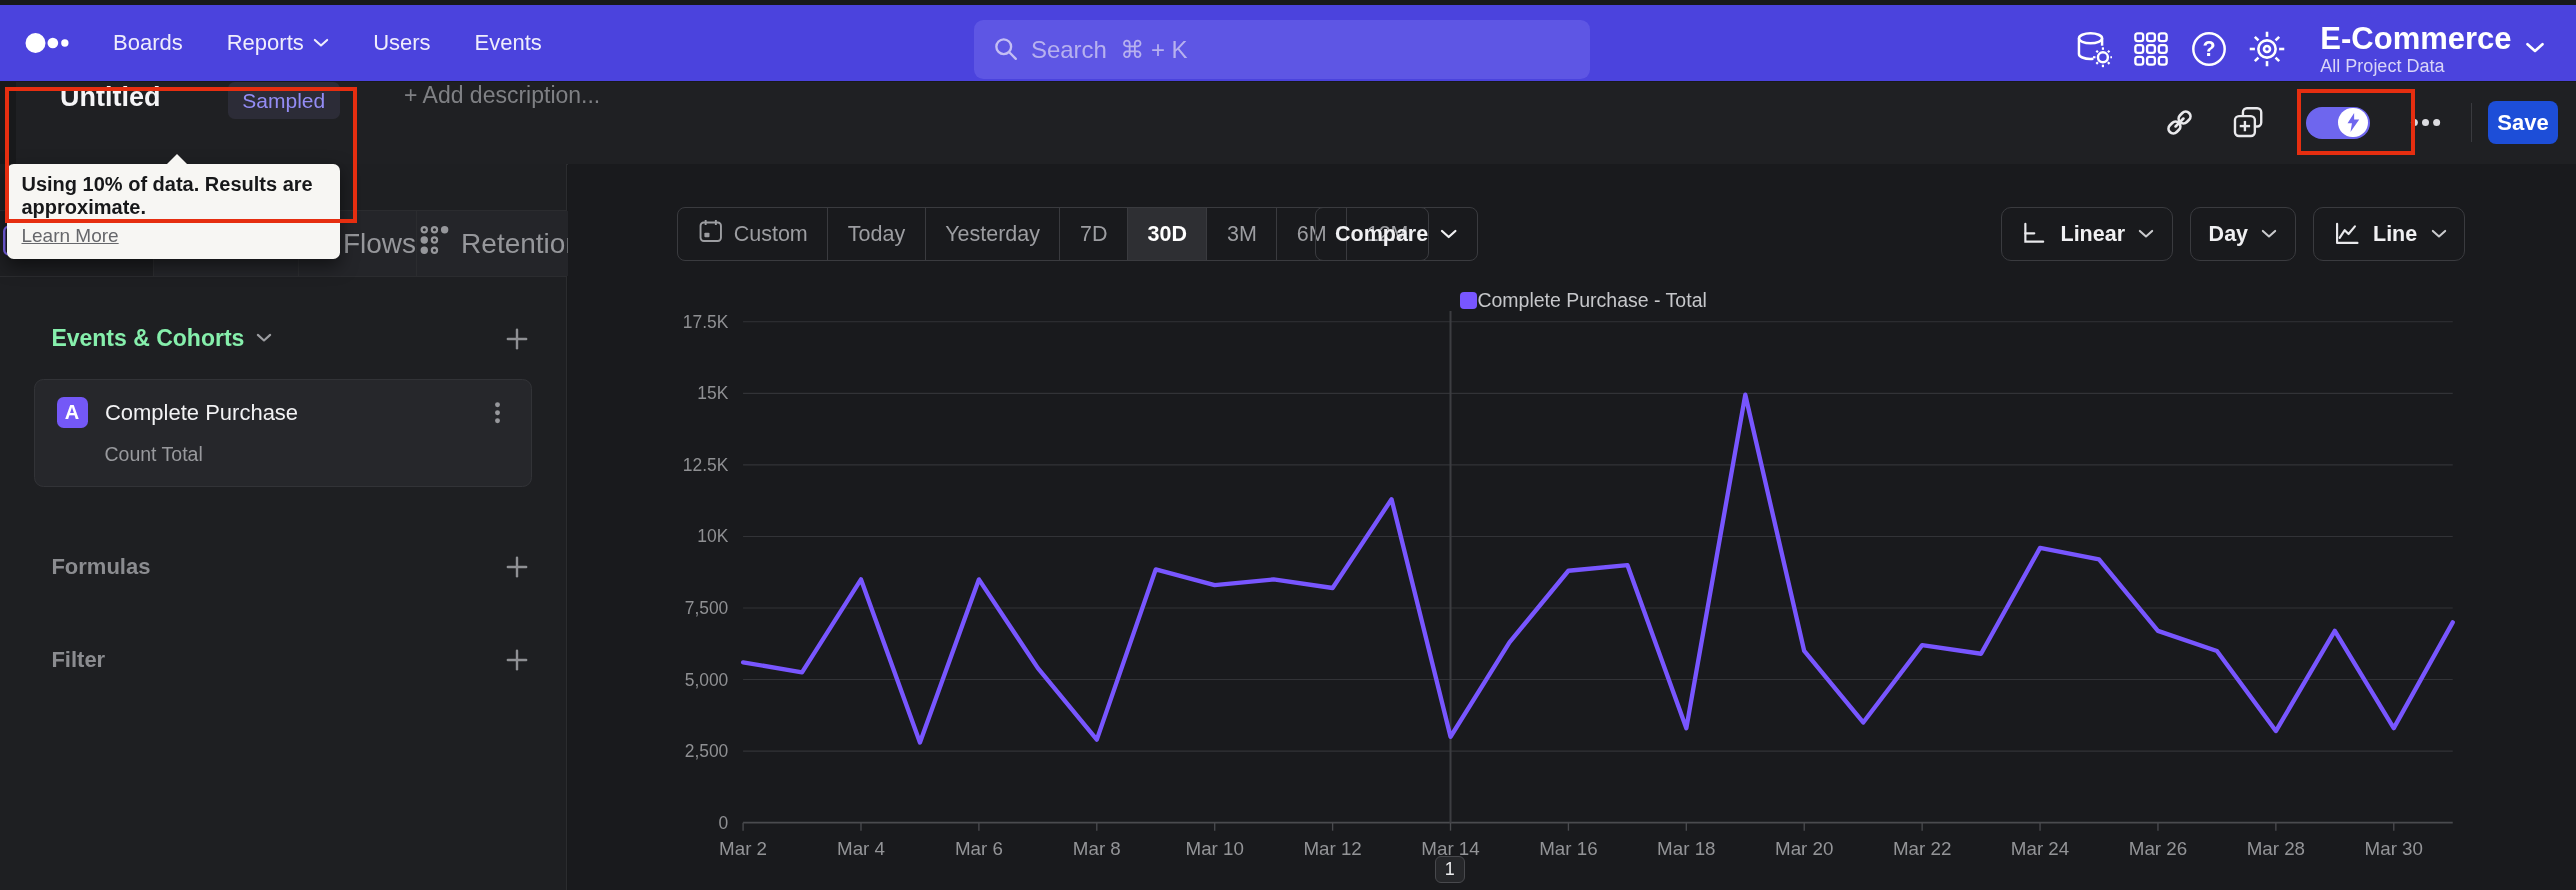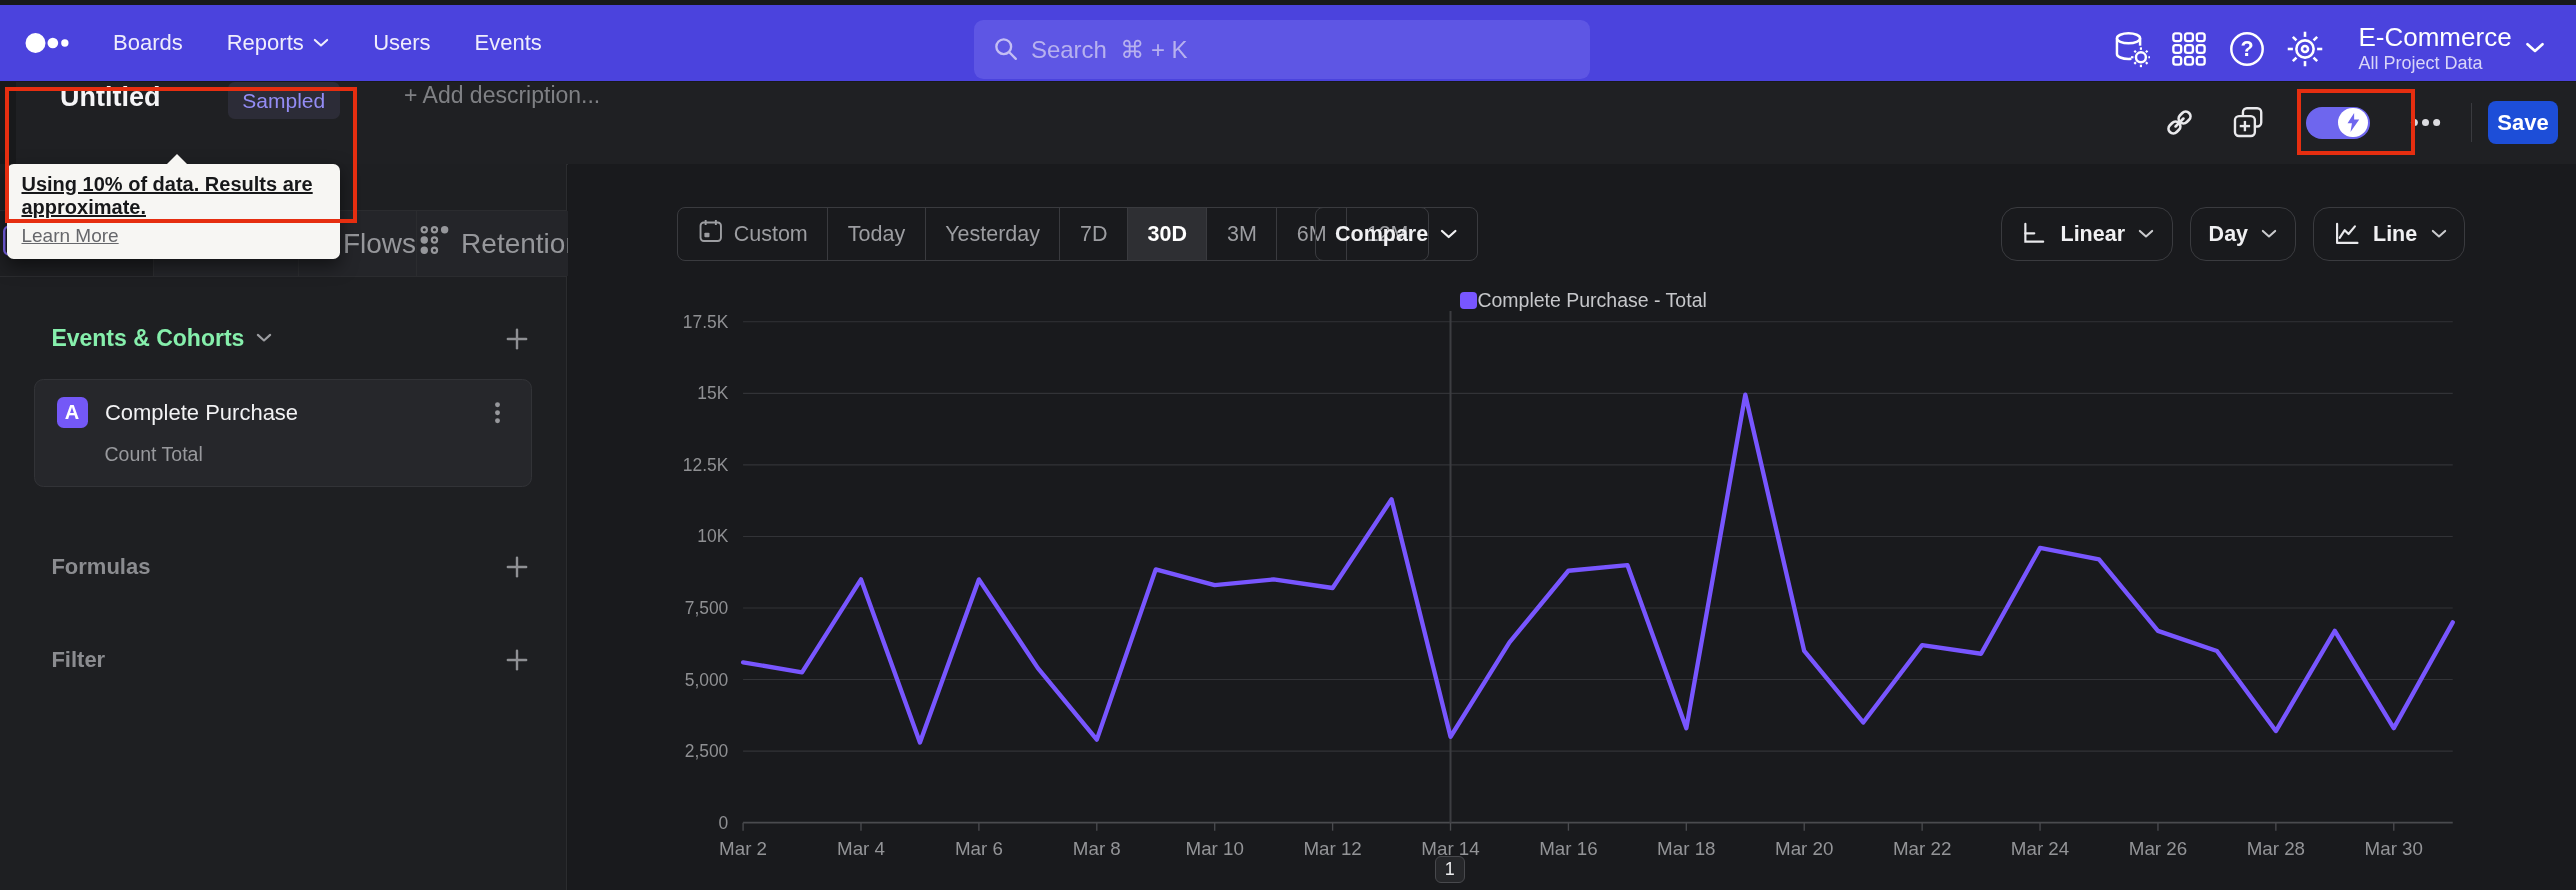--- a/index.html
+++ b/index.html
@@ -13,21 +13,21 @@
   .nav-items{display:flex;align-items:center;margin-left:42px;gap:44px;}
   .nav-item{display:flex;align-items:center;gap:9.4px;color:#efedfc;font-size:22px;cursor:pointer;}
   .search{position:absolute;left:974px;top:14.8px;width:616px;height:59px;background:#5e56e4;
     border-radius:9.4px;display:flex;align-items:center;padding:0 17.4px;}
   .search input{flex:1;background:transparent;border:none;outline:none;color:#efedfc;
     font-size:24px;margin-left:8px;font-family:"Liberation Sans",sans-serif;}
   .search input::placeholder{color:#b7b1ef;}
   .nav-right{position:absolute;right:31px;top:5.4px;height:76px;display:flex;align-items:center;}
   .nav-icon{width:58px;display:flex;justify-content:center;cursor:pointer;}
   .project{margin-left:24px;display:flex;flex-direction:column;line-height:1.15;}
-  .project-name{color:#ffffff;font-size:26px;font-weight:400;}
+  .project-name{color:#ffffff;font-size:31px;font-weight:700;}
   .project-scope{color:#d9d5f8;font-size:18px;}
   .project-chev{margin-left:13.4px;}
   
   .titlebar{position:absolute;left:16px;top:82px;width:100%;height:83px;background:#1f2023;
     border-bottom:1.3px solid #2b2c2f;display:flex;align-items:flex-start;gap:44px;}
   .doc-title{margin-left:44px;font-size:27px;font-weight:700;color:#f5f5f7;}
   .badge{margin-left:23px;background:#2c2c37;color:#938cf4;font-size:21px;padding:6.7px 14.8px;
     border-radius:6.7px;}
   .add-desc{margin-left:20px;color:#7f8084;font-size:23px;}
   .tb-right{position:absolute;right:34px;top:0;height:81px;display:flex;align-items:center;}
@@ -41,21 +41,21 @@
   .icon-btn{margin-left:34px;cursor:pointer;display:flex;}
   
   .annot-rect{position:absolute;border:4.7px solid #e62e10;z-index:60;pointer-events:none;}
   .rect1{left:5.4px;top:87px;width:352px;height:136px;}
   .rect2{left:2297px;top:89px;width:118px;height:66px;}
   
   .tooltip{position:absolute;left:6.7px;top:164px;width:333px;background:#f7f6f3;border-radius:6.7px;
     padding:9.4px 14.8px 12px;z-index:50;box-shadow:0 6.7px 17.4px rgba(0,0,0,.5);}
   .tooltip:before{content:"";position:absolute;top:-10px;left:160px;border:10.7px solid transparent;
     border-bottom:10.7px solid #f7f6f3;border-top:none;}
-  .tooltip-line1{font-size:20px;font-weight:700;color:#17181a;text-decoration:underline;}
+  .tooltip-line1{font-size:20px;font-weight:700;color:#17181a;}
   .tooltip-link{font-size:19px;color:#66676b;text-decoration:underline;margin-top:5.4px;display:inline-block;cursor:pointer;}
   
   .sidebar{position:absolute;left:0;top:164px;width:567px;bottom:0;background:#1e1f22;
     border-right:1.3px solid #2b2c2f;}
   .tabs{position:absolute;top:46px;left:0;right:0;height:67px;display:flex;
     border-top:1.3px solid #2b2c2f;border-bottom:1.3px solid #2b2c2f;}
   .tab{flex:1;display:flex;align-items:center;justify-content:center;gap:12px;background:#242529;
     border-right:1.3px solid #2b2c2f;color:#96979b;font-size:28px;cursor:pointer;}
   .tab:last-child{border-right:none;}
   .tab.active{background:transparent;color:#ffffff;font-weight:600;}
@@ -79,21 +79,21 @@
   .range-group{position:absolute;left:109px;top:43px;display:flex;border:1.3px solid #3a3b3f;
     border-radius:8px;overflow:hidden;height:54px;}
   .range-btn{display:flex;align-items:center;gap:10.7px;padding:0 19.5px;font-size:21.5px;color:#9c9da1;
     border-left:1.3px solid #3a3b3f;cursor:pointer;}
   .range-btn:first-child{border-left:none;}
   .range-btn.active{background:#2e2f33;color:#ffffff;font-weight:700;}
   .compare-btn{position:absolute;left:747px;top:43px;height:54px;border:1.3px solid #3a3b3f;
     border-radius:8px;display:flex;align-items:center;gap:12px;padding:0 19px;color:#f0f0f2;
     font-size:21.5px;font-weight:600;cursor:pointer;}
   .view-group{position:absolute;right:111px;top:43px;display:flex;gap:17.4px;}
-  .view-btn{height:54px;border:1.3px solid #3a3b3f;border-radius:16px;display:flex;
+  .view-btn{height:54px;border:1.3px solid #3a3b3f;border-radius:10px;display:flex;
     align-items:center;gap:13.4px;padding:0 17.4px;color:#f0f0f2;font-size:21.5px;font-weight:600;cursor:pointer;}
   .legend{position:absolute;left:892px;top:125px;display:flex;align-items:center;gap:0;}
   .legend-swatch{width:17.4px;height:17.4px;border-radius:4px;}
   .legend-label{font-size:19.5px;color:#c6c7ca;}
   #chart{position:absolute;left:104px;top:131px;}
   .chart-annot{position:absolute;width:29.5px;height:27px;border:1.3px solid #48494d;border-radius:6px;
     background:#26272a;color:#ececee;font-size:18px;display:flex;align-items:center;
     justify-content:center;top:692px;cursor:pointer;}
 </style>
 </head>

